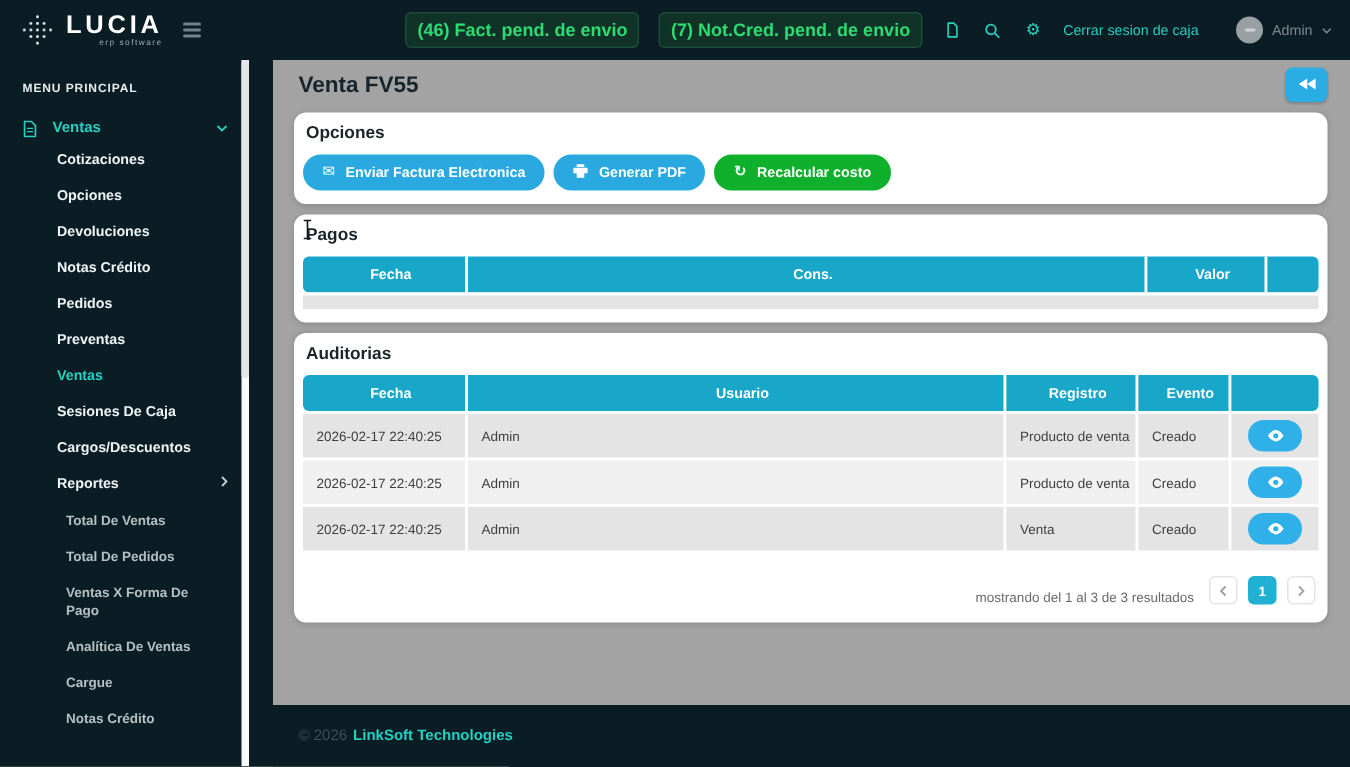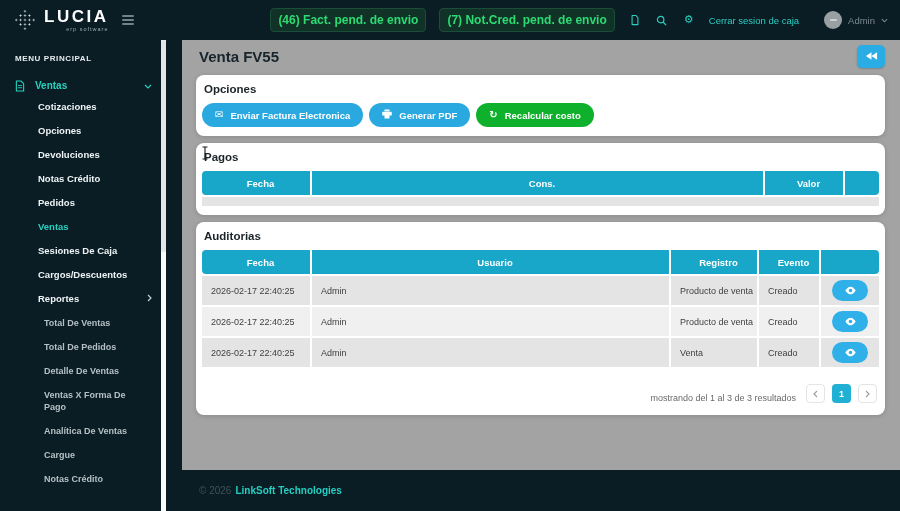--- a/index.html
+++ b/index.html
@@ -150,34 +150,34 @@
             </svg>
         </span>
       </div>
 
       <nav>
         <div class="side-item">Cotizaciones</div>
         <div class="side-item">Opciones</div>
         <div class="side-item">Devoluciones</div>
         <div class="side-item">Notas Crédito</div>
         <div class="side-item">Pedidos</div>
+        <div class="side-item">Preventas</div>
         <div class="side-item active">Ventas</div>
         <div class="side-item">Sesiones De Caja</div>
         <div class="side-item">Cargos/Descuentos</div>
         <div class="side-item has-child">
           <span>Reportes</span>
           <span class="spacer">
             <svg viewBox="0 0 5 8" width="5" height="8">
                 <polyline points="1,1 4,4 1,7" fill="none" stroke="#c6cfd3" stroke-width="1.2"></polyline>
               </svg>
           </span>
         </div>
         <div class="report-item">Total De Ventas</div>
         <div class="report-item">Total De Pedidos</div>
-        <div class="report-item">Detalle De Ventas</div>
         <div class="report-item wrap">Ventas X Forma De Pago</div>
         <div class="report-item">Analítica De Ventas</div>
         <div class="report-item">Cargue</div>
         <div class="report-item">Notas Crédito</div>
       </nav>
 
       <div class="side-scrollbar">
         <div class="side-scroll-thumb"></div>
       </div>
     </aside>

